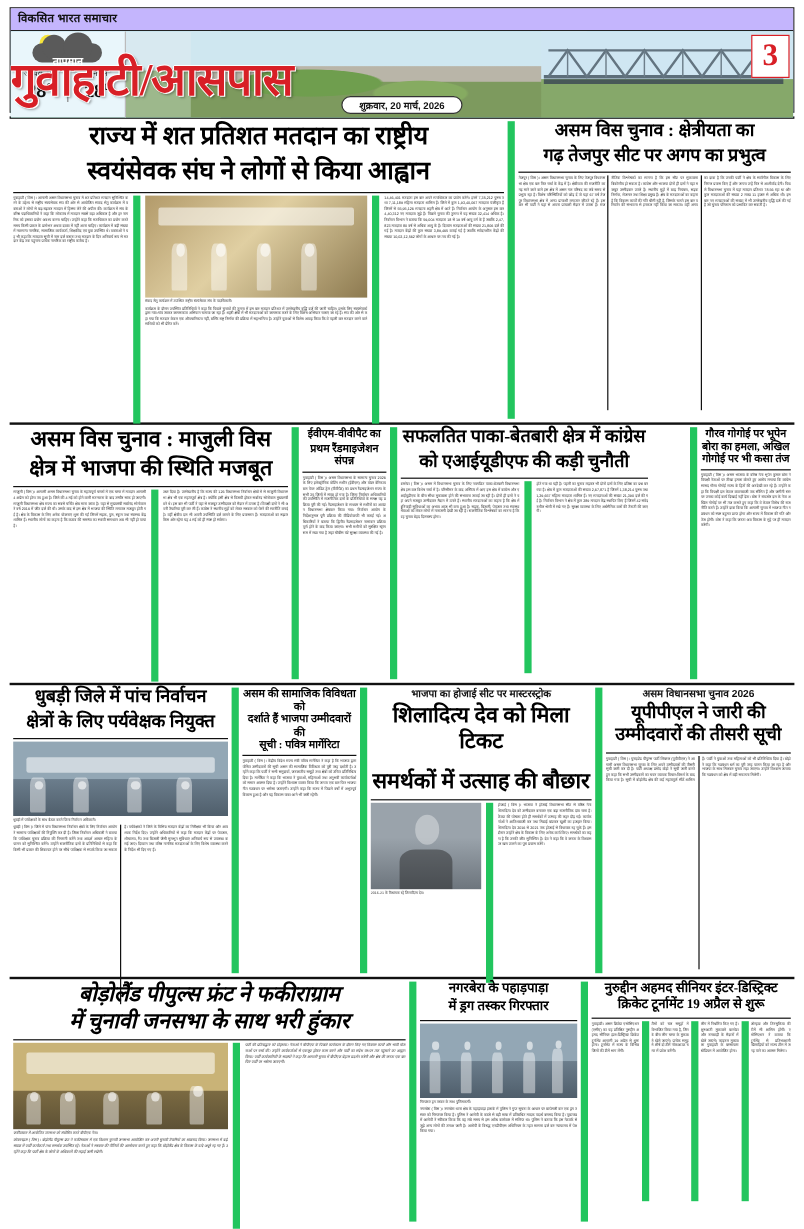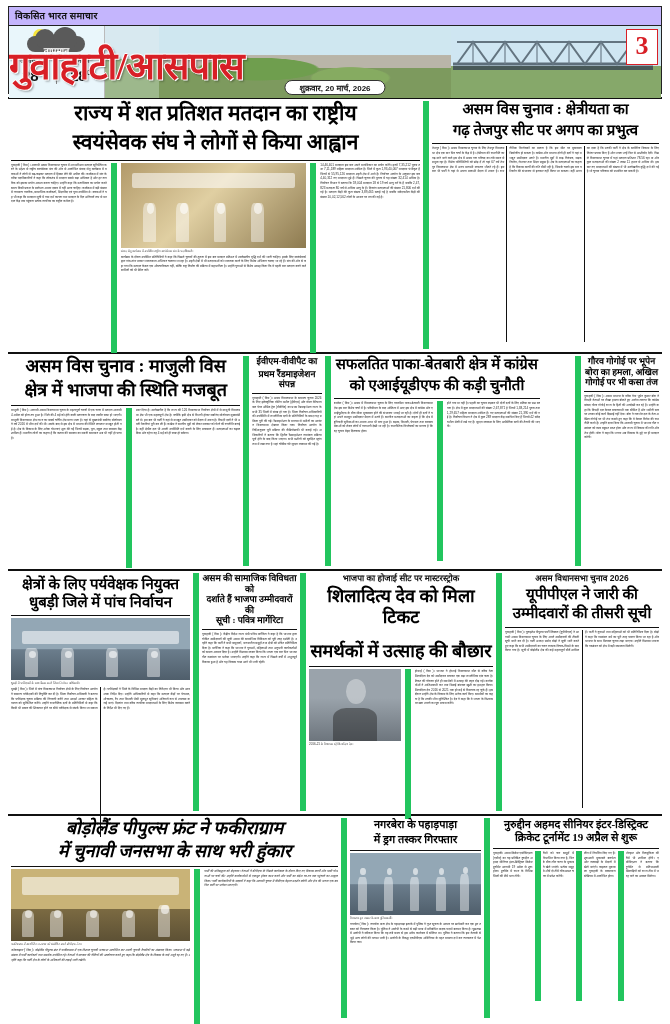--- a/index.html
+++ b/index.html
@@ -280,22 +280,22 @@
       <div class="hr-thin" style="margin-top:3px;"></div>
       <div class="body" style="height:172px;">गुवाहाटी ( विस )। असम भाजपा के वरिष्ठ नेता भूपेन कुमार बोरा ने विपक्षी नेताओं पर तीखा हमला बोलते हुए आरोप लगाया कि कांग्रेस सांसद गौरव गोगोई राज्य के हितों की अनदेखी कर रहे हैं। उन्होंने कहा कि विपक्षी दल केवल बयानबाजी तक सीमित हैं और जमीनी स्तर पर उनका कोई कार्य दिखाई नहीं देता। बोरा ने रायजोर दल के नेता अखिल गोगोई पर भी तंज कसते हुए कहा कि वे केवल विरोध की राजनीति करते हैं। उन्होंने दावा किया कि आगामी चुनाव में भाजपा नीत गठबंधन को स्पष्ट बहुमत प्राप्त होगा और राज्य में विकास की गति और तेज होगी। बोरा ने कहा कि जनता अब विकास के मुद्दे पर ही मतदान करेगी।</div>
     </div>
   </div>
 
   <div class="hr-thick"></div>
 
   <div class="row" style="height:238px;">
 
     <div class="col pad" style="width:185px;">
+      <div class="hl hl-md center">धुबड़ी जिले में पांच निर्वाचन</div>
       <div class="hl hl-md center" style="margin-top:3px;">क्षेत्रों के लिए पर्यवेक्षक नियुक्त</div>
-      <div class="hl hl-md center">धुबड़ी जिले में पांच निर्वाचन</div>
       <div class="hr-thin" style="margin-top:4px;"></div>
       <div class="photo grp" style="height:62px;">
         <div class="banner" style="top:20%;height:22%;"></div>
         <div class="fighead" style="left:10%;top:52%;"></div>
         <div class="fig" style="left:8%;"></div>
         <div class="fighead" style="left:30%;top:52%;"></div>
         <div class="fig" style="left:28%;"></div>
         <div class="fighead" style="left:55%;top:52%;"></div>
         <div class="fig" style="left:53%;"></div>
         <div class="fighead" style="left:78%;top:52%;"></div>

